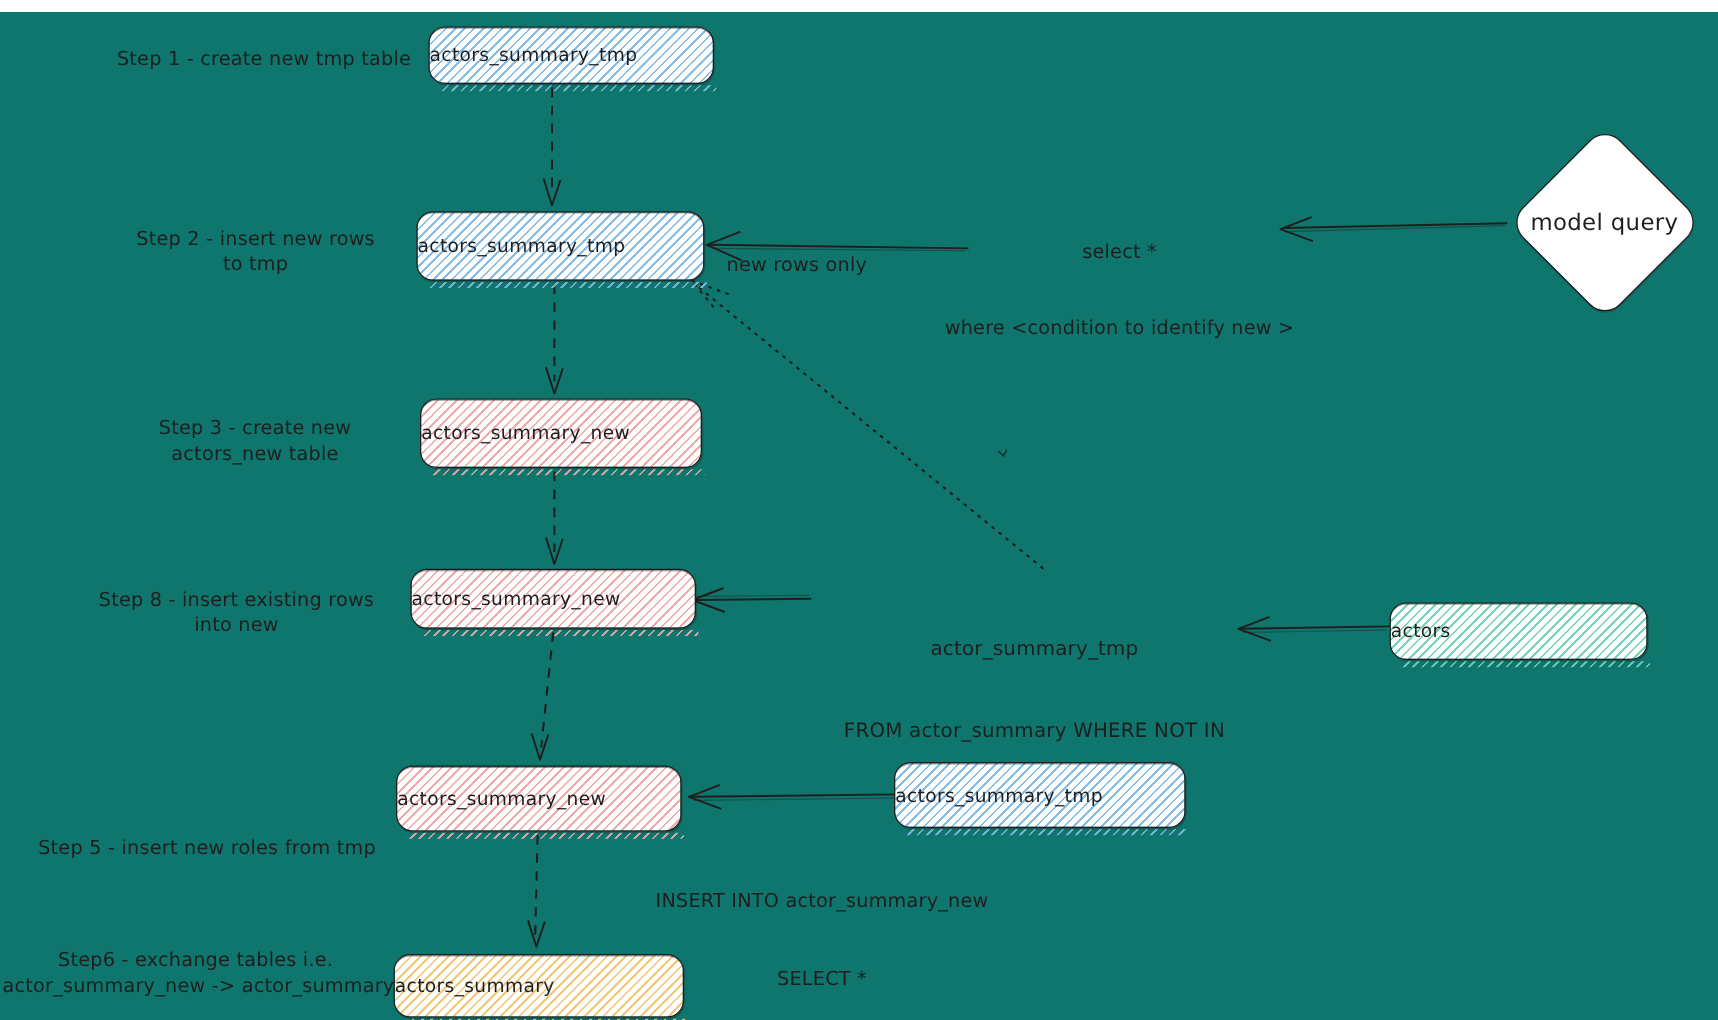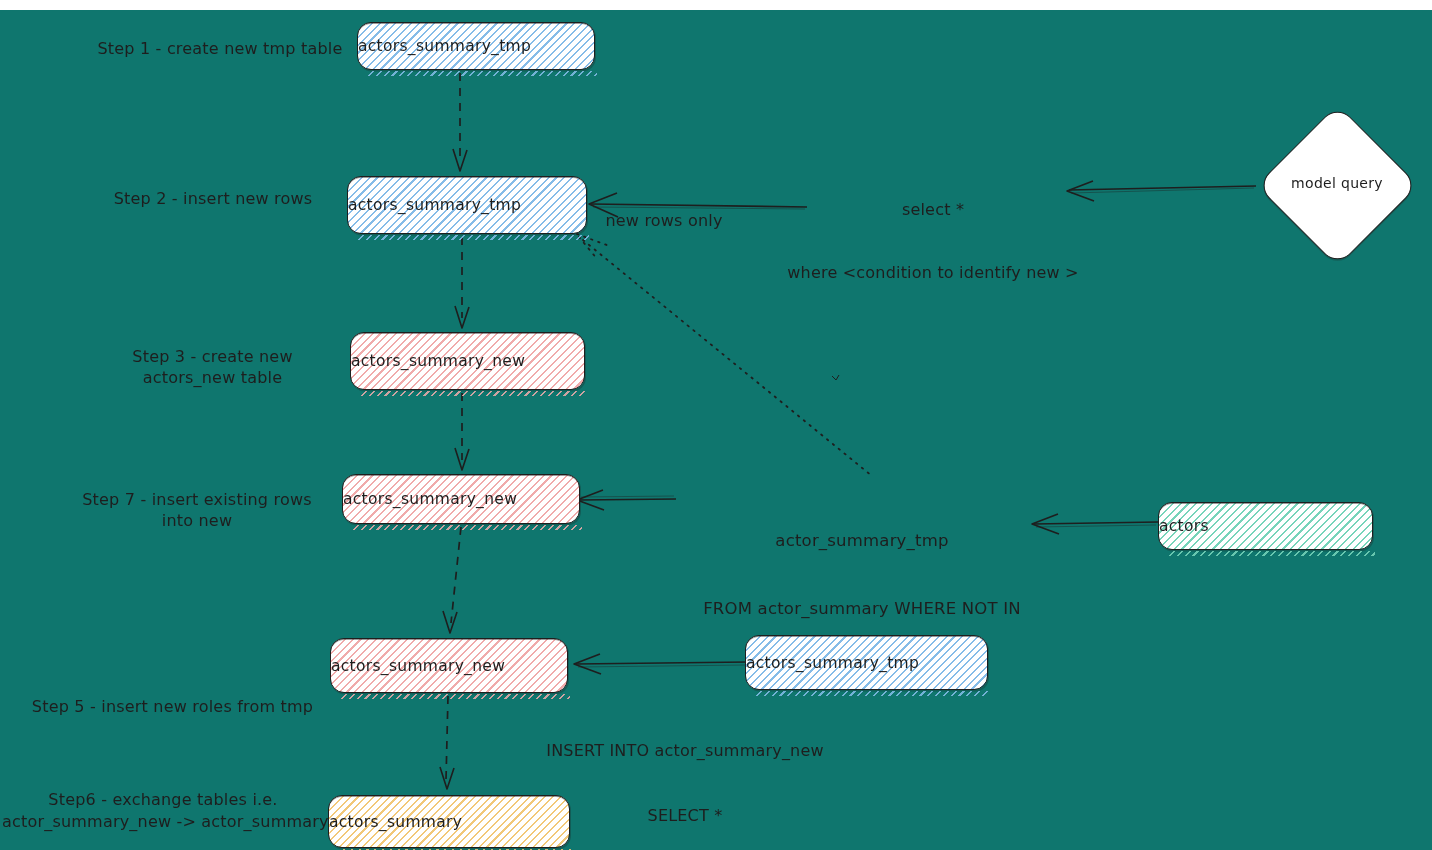--- a/index.html
+++ b/index.html
@@ -38,21 +38,21 @@
 
   
   .diamond-shape {
     position:absolute; left:1280px; top:118px; width:115px; height:115px;
     background:#ffffff; border:1.7px solid var(--ink,#1e1e1e); border-radius:18px;
     transform:rotate(45deg);
     box-shadow:1px 1px 0 rgba(30,30,30,.25);
   }
   .diamond-label {
     position:absolute; left:1267px; top:165px; width:140px; text-align:center;
-    font-size:14px; letter-spacing:.3px;
+    font-size:19px; letter-spacing:.3px;
   }
 
   
   .lbl { position:absolute; font-size:16px; line-height:21px; text-align:center; letter-spacing:.2px; white-space:pre; }
   .s1 { left:90px;  top:28px;  width:260px; }
   .s2 { left:88px;  top:178px; width:250px; }
   .s3 { left:90px;  top:336px; width:245px; }
   .s4 { left:72px;  top:479px; width:250px; }
   .s5 { left:30px;  top:686px; width:285px; }
   .s6 { left:2px;   top:779px; width:322px; line-height:22px; }
@@ -129,23 +129,23 @@
     <g>
       <line class="dot" x1="583" y1="230" x2="872" y2="466"></line>
       <line class="dot" x1="577" y1="224" x2="612" y2="237"></line>
       <line class="dot" x1="579" y1="227" x2="598" y2="250"></line>
     </g>
 
     <polyline points="832,366 836,370 839,365" stroke-width="1"></polyline>
   </svg>
 
   <div class="lbl s1"><div>Step 1 - create new tmp table</div></div>
-  <div class="lbl s2"><div>Step 2 - insert new rows</div></div>
+  <div class="lbl s2"><div>Step 2 - insert new rows</div><div>to tmp</div></div>
   <div class="lbl s3"><div>Step 3 - create new</div><div>actors_new table</div></div>
-  <div class="lbl s4"><div>Step 7 - insert existing rows</div><div>into new</div></div>
+  <div class="lbl s4"><div>Step 8 - insert existing rows</div><div>into new</div></div>
   <div class="lbl s5"><div>Step 5 - insert new roles from tmp</div></div>
   <div class="lbl s6"><div>Step6 - exchange tables i.e.</div><div>actor_summary_new -&gt; actor_summary</div></div>
 
   <div class="node fill-blue b1">
       <span>actors_summary_tmp</span>
     </div>
   <div class="node fill-blue b2">
       <span>actors_summary_tmp</span>
     </div>
   <div class="node fill-pink b3">

